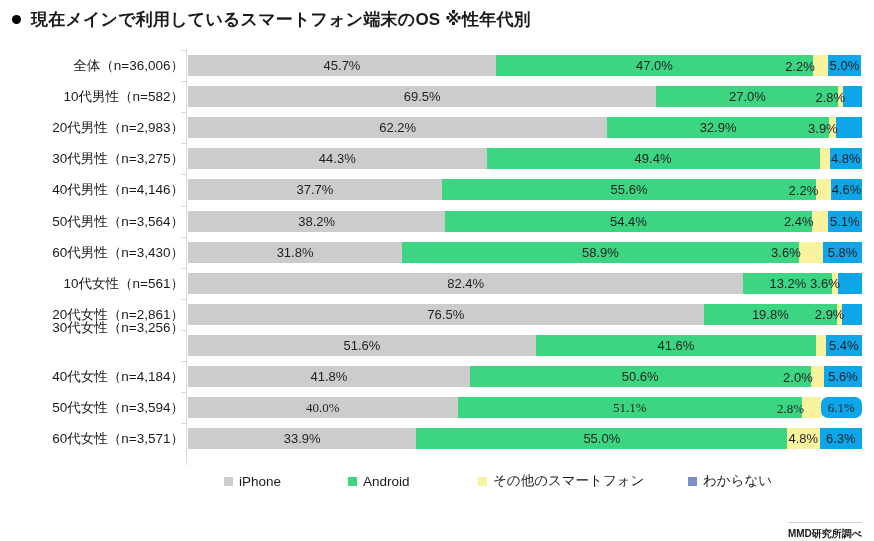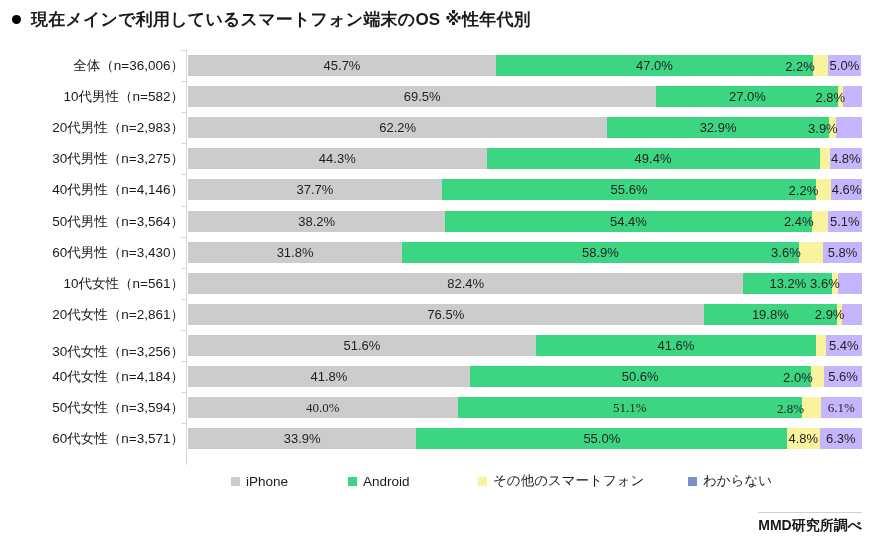--- a/index.html
+++ b/index.html
@@ -51,21 +51,21 @@
     font-size:13px;color:#231f20;white-space:nowrap;
     box-sizing:border-box;
   }
   .seg .val{
     position:relative;z-index:3;pointer-events:none;
     line-height:1;
   }
   .seg.s-iphone{background:#cccccc;}
   .seg.s-android{background:#3cd683;}
   .seg.s-other{background:#f9f39d;}
-  .seg.s-unknown{background:#c4b5fd;}
+  .seg.s-unknown{background:#0ea5e9;}
   .seg.overflow-left .val{
     position:absolute;top:50%;transform:translateY(-50%);
     right:100%;margin-right:-2px;
   }
 
   
   .cat-label{
     position:absolute;right:0;width:184px;
     text-align:right;font-size:13.5px;color:#1a1a1a;
     white-space:nowrap;line-height:21px;
@@ -76,24 +76,24 @@
   .legend{
     position:absolute;left:188px;top:468px;width:674px;height:26px;
     display:flex;align-items:center;
   }
   .legend-item{display:flex;align-items:center;gap:6px;}
   .legend-swatch{width:9px;height:9px;flex:none;display:inline-block;}
   .legend-label{font-size:13.5px;color:#1a1a1a;white-space:nowrap;}
 
   
   .footer{
-    position:absolute;right:12px;bottom:6px;
+    position:absolute;right:12px;bottom:0;
     border-top:1px solid #d0d0d0;
     padding-top:4px;
-    font-size:14px;font-weight:bold;color:#1a1a1a;
+    font-size:10px;font-weight:bold;color:#1a1a1a;
     white-space:nowrap;
   }
 </style>
 </head>
 <body>
 
 <div id="chart-root">
 
   <div class="title-row">
     <span class="title-bullet"></span>
@@ -103,21 +103,21 @@
   <div class="cat-wrap" id="cat-wrap">
       <div class="cat-label" style="top: 5px;">全体（n=36,006）</div>
       <div class="cat-label" style="top: 36.1px;">10代男性（n=582）</div>
       <div class="cat-label" style="top: 67.2px;">20代男性（n=2,983）</div>
       <div class="cat-label" style="top: 98.3px;">30代男性（n=3,275）</div>
       <div class="cat-label" style="top: 129.4px;">40代男性（n=4,146）</div>
       <div class="cat-label" style="top: 160.5px;">50代男性（n=3,564）</div>
       <div class="cat-label" style="top: 191.6px;">60代男性（n=3,430）</div>
       <div class="cat-label" style="top: 222.7px; text-align: right;">10代女性（n=561）</div>
       <div class="cat-label" style="top: 253.8px;">20代女性（n=2,861）</div>
-      <div class="cat-label" style="top: 291px;">30代女性（n=3,256）</div>
+      <div class="cat-label" style="top: 267px;">30代女性（n=3,256）</div>
       <div class="cat-label" style="top: 316px;">40代女性（n=4,184）</div>
       <div class="cat-label" style="top: 347.1px;">50代女性（n=3,594）</div>
       <div class="cat-label" style="top: 378.2px;">60代女性（n=3,571）</div>
     </div>
 
   <div class="plot" id="plot">
     <div class="axis-line"></div>
   <div class="tick" style="top: 0px;"></div>
       <div class="row" style="top: 5px;">
         <div class="seg s-iphone" style="width: 308.018px;">
@@ -275,21 +275,21 @@
       <div class="row" style="top: 347.1px; font-family: Liberation Serif, serif;">
         <div class="seg s-iphone" style="width: 269.6px;">
           <span class="val">40.0%</span>
         </div>
         <div class="seg s-android" style="width: 344.414px;">
           <span class="val">51.1%</span>
         </div>
         <div class="seg s-other overflow-left" style="width: 18.872px;">
           <span class="val">2.8%</span>
         </div>
-        <div class="seg s-unknown" style="width: 41.114px;">
+        <div class="seg s-unknown" style="width: 41.114px; border-radius: 7px;">
           <span class="val">6.1%</span>
         </div>
       </div>
       <div class="tick" style="top: 373.2px;"></div>
       <div class="row" style="top: 378.2px;">
         <div class="seg s-iphone" style="width: 228.486px;">
           <span class="val">33.9%</span>
         </div>
         <div class="seg s-android" style="width: 370.7px;">
           <span class="val">55.0%</span>
@@ -297,21 +297,21 @@
         <div class="seg s-other" style="width: 32.352px;">
           <span class="val">4.8%</span>
         </div>
         <div class="seg s-unknown" style="width: 42.462px;">
           <span class="val">6.3%</span>
         </div>
       </div>
     </div>
 
   <div class="legend" id="legend">
-      <div class="legend-item" style="position: absolute; left: 43px;">
+      <div class="legend-item" style="position: absolute; left: 36px;">
         <span class="legend-swatch" style="background: rgb(204, 204, 204);"></span>
         <span class="legend-label">iPhone</span>
       </div>
       <div class="legend-item" style="position: absolute; left: 160px;">
         <span class="legend-swatch" style="background: rgb(60, 214, 131);"></span>
         <span class="legend-label">Android</span>
       </div>
       <div class="legend-item" style="position: absolute; left: 290px;">
         <span class="legend-swatch" style="background: rgb(249, 243, 157);"></span>
         <span class="legend-label">その他のスマートフォン</span>

